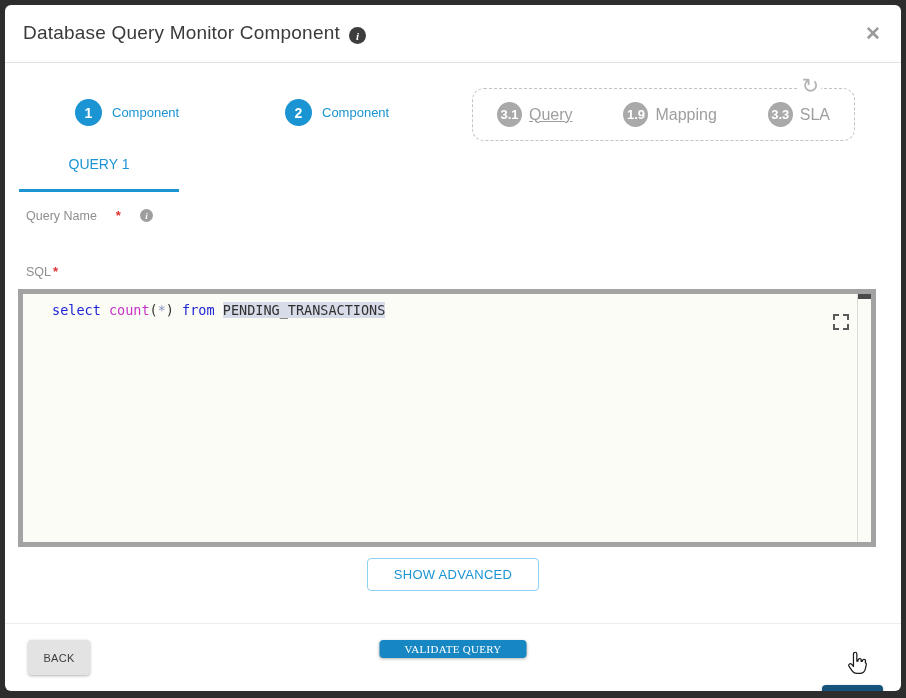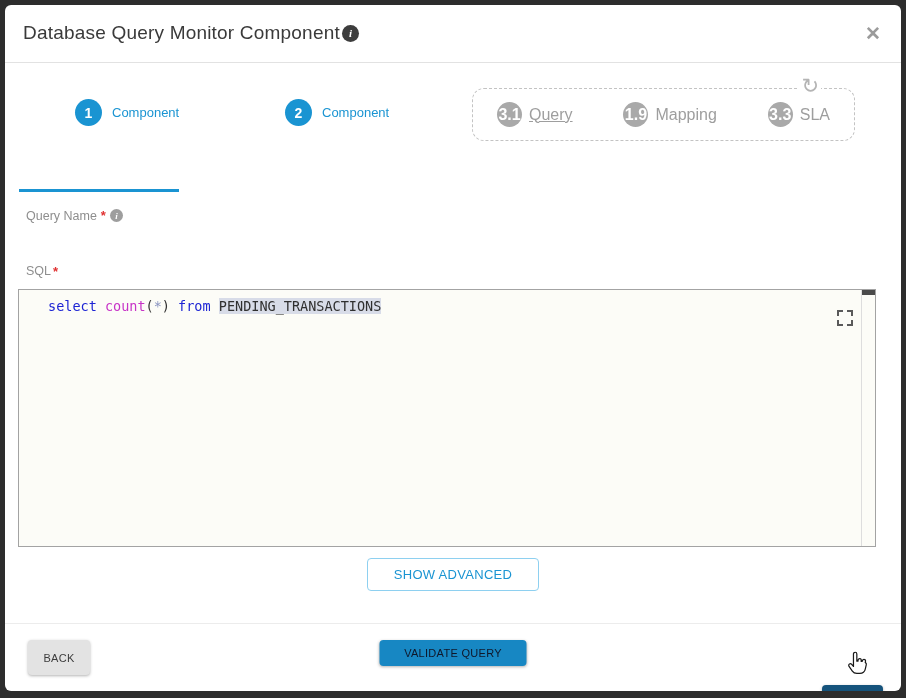--- a/index.html
+++ b/index.html
@@ -5,21 +5,21 @@
   * { margin:0; padding:0; box-sizing:border-box; }
   html,body { width:906px; height:698px; }
   body { font-family:"Liberation Sans", sans-serif; background:#2d2d2d; }
 
   .frame { position:relative; width:906px; height:698px; background:#2d2d2d; }
   .modal { position:absolute; left:5px; top:5px; width:896px; height:686px;
            background:#ffffff; border-radius:6px; overflow:hidden; }
 
   
   .header { position:absolute; left:0; top:0; width:100%; height:57px; }
-  .title-row { position:absolute; left:18px; top:17px; display:flex; align-items:center; gap:2px; }
+  .title-row { position:absolute; left:18px; top:17px; display:flex; align-items:flex-end; gap:9px; }
   .title { font-size:19px; font-weight:500; color:#3a3a3a; letter-spacing:.2px; }
   .info-icon { width:17px; height:17px; border-radius:50%; background:#3d3d3d; color:#fff;
                font-size:11px; font-weight:bold; display:flex; align-items:center; justify-content:center;
                font-family:"Liberation Serif", serif; font-style:italic; }
   .close-icon { position:absolute; right:20px; top:19px; font-size:19px; font-weight:bold;
                 color:#9b9b9b; line-height:1; cursor:pointer; }
   .header-divider { position:absolute; left:0; top:57px; width:100%; height:1px; background:#e2e2e2; }
 
   
   .stepper { position:absolute; left:0; top:83px; width:100%; height:56px; }
@@ -27,46 +27,46 @@
   .step-1 { left:70px; top:94px; } .step-2 { left:280px; top:94px; }
   .stepper .step { top:11px; }
   .step-circle { width:27px; height:27px; border-radius:50%; background:var(--accent);
                  color:#fff; font-size:14px; font-weight:bold; display:flex; align-items:center; justify-content:center; }
   .step-label { font-size:13px; color:var(--accent); }
   .step-group { position:absolute; left:467px; top:0; width:383px; height:53px;
                 border:1px dashed #c3c3c3; border-radius:12px; display:flex; align-items:center;
                 justify-content:space-between; padding:0 24px; }
   .gstep { display:flex; align-items:center; gap:7px; }
   .gstep-circle { width:25px; height:25px; border-radius:50%; background:var(--step-gray);
-                  color:#fff; font-size:16px; font-weight:bold; display:flex; align-items:center; justify-content:center; }
+                  color:#fff; font-size:13px; font-weight:bold; display:flex; align-items:center; justify-content:center; }
   .gstep-label { font-size:16px; color:#9e9e9e; }
   .gstep-label.underlined { text-decoration:underline; }
   .refresh-icon { position:absolute; right:33px; top:-14px; font-size:21px; color:#b4b4b4;
                   background:#fff; padding:0 2px; line-height:1; cursor:pointer; }
 
   
   .tab { position:absolute; left:14px; top:145px; width:160px; height:42px; text-align:center; cursor:pointer; }
   .tab-label { font-size:14px; color:var(--accent); padding-top:6px; display:block; }
   .tab-underline { position:absolute; left:0; bottom:0; width:160px; height:3px; background:var(--accent); }
 
   
-  .field-label-row { position:absolute; left:21px; top:203px; display:flex; align-items:center; gap:4px; }
+  .field-label-row { position:absolute; left:21px; top:203px; display:flex; align-items:center; gap:19px; }
   .field-label { font-size:12.5px; color:#8e8e8e; }
   .required { color:#e03131; font-size:13px; font-weight:bold; }
   .small-info { width:13px; height:13px; border-radius:50%; background:#9e9e9e; color:#fff;
                 font-size:9px; font-weight:bold; display:flex; align-items:center; justify-content:center;
                 font-family:"Liberation Serif", serif; font-style:italic; }
   .query-name-input { position:absolute; left:13px; top:218px; width:870px; height:30px;
                       border:none; border-bottom:1px solid #8f8f8f; font-size:17px; color:#333;
                       font-family:"Liberation Sans", sans-serif; padding-left:8px; background:transparent; outline:none; }
-  .sql-label-row { position:absolute; left:21px; top:259px; display:flex; align-items:flex-start; gap:2px; }
+  .sql-label-row { position:absolute; left:21px; top:259px; display:flex; align-items:center; gap:2px; }
 
   
   .editor { position:absolute; left:13px; top:284px; width:858px; height:258px;
-            border:1px solid #a3a3a3; background:#fcfcf7; cursor:text; }
+            border:5px solid #a3a3a3; background:#fcfcf7; cursor:text; }
   .code-line { position:absolute; left:29px; top:8px; font-family:"DejaVu Sans Mono", monospace;
                font-size:13.5px; color:#333; white-space:pre; }
   .tok-kw { color:var(--kw); }
   .tok-fn { color:var(--fn); }
   .tok-star { color:#8a94c0; }
   .tok-table { background:var(--hl); color:#2f2f2f; }
   .fullscreen-icon { position:absolute; right:22px; top:20px; width:16px; height:16px; cursor:pointer; }
   .fs-corner { position:absolute; width:6px; height:6px; }
   .fs-tl { left:0; top:0; border-top:2px solid #5a5a5a; border-left:2px solid #5a5a5a; }
   .fs-tr { right:0; top:0; border-top:2px solid #5a5a5a; border-right:2px solid #5a5a5a; }
@@ -79,22 +79,22 @@
   
   .btn { border:none; border-radius:4px; font-family:"Liberation Sans", sans-serif;
          font-size:11px; letter-spacing:.3px; cursor:pointer; }
   .show-advanced-btn { position:absolute; left:50%; transform:translateX(-50%); top:553px;
                        width:172px; height:33px; background:#fff; border:1px solid #8ed0f0;
                        color:var(--accent); font-size:13px; }
   .footer-divider { position:absolute; left:0; top:618px; width:100%; height:1px; background:#ececec; }
   .back-btn { position:absolute; left:23px; top:635px; width:62px; height:35px;
               background:#e3e3e3; color:#3c3c3c; box-shadow:0 1px 3px rgba(0,0,0,.3); }
   .validate-btn { position:absolute; left:50%; transform:translateX(-50%); top:635px;
-                  width:147px; height:26px; background:var(--primary); color:#0f172a;
-                  box-shadow:0 1px 3px rgba(0,0,0,.3); }
+                  width:147px; height:18px; background:var(--primary); color:#ffffff;
+                  box-shadow:0 1px 3px rgba(0,0,0,.3);font-family:Liberation Serif, serif; }
   .next-btn { position:absolute; left:817px; top:635px; width:61px; height:35px;
               background:var(--next); color:#fff; box-shadow:0 1px 3px rgba(0,0,0,.3);margin-top:45px; }
   .cursor-pointer { position:absolute; left:838px; top:645px; width:27px; height:27px; pointer-events:none; }
 </style>
 </head>
 <body>
 
 <div class="frame">
   <div class="modal">
 
@@ -127,20 +127,21 @@
         </div>
         <div class="gstep">
           <span class="gstep-circle">3.3</span>
           <span class="gstep-label">SLA</span>
         </div>
         <span class="refresh-icon">↻</span>
       </div>
     </div>
 
     <div class="tab">
+      <span class="tab-label">QUERY 1</span>
       <span class="tab-underline"></span>
     </div>
 
     <div class="field-label-row">
       <span class="field-label">Query Name</span>
       <span class="required">*</span>
       <span class="small-info">i</span>
     </div>
 
     <div class="sql-label-row">

